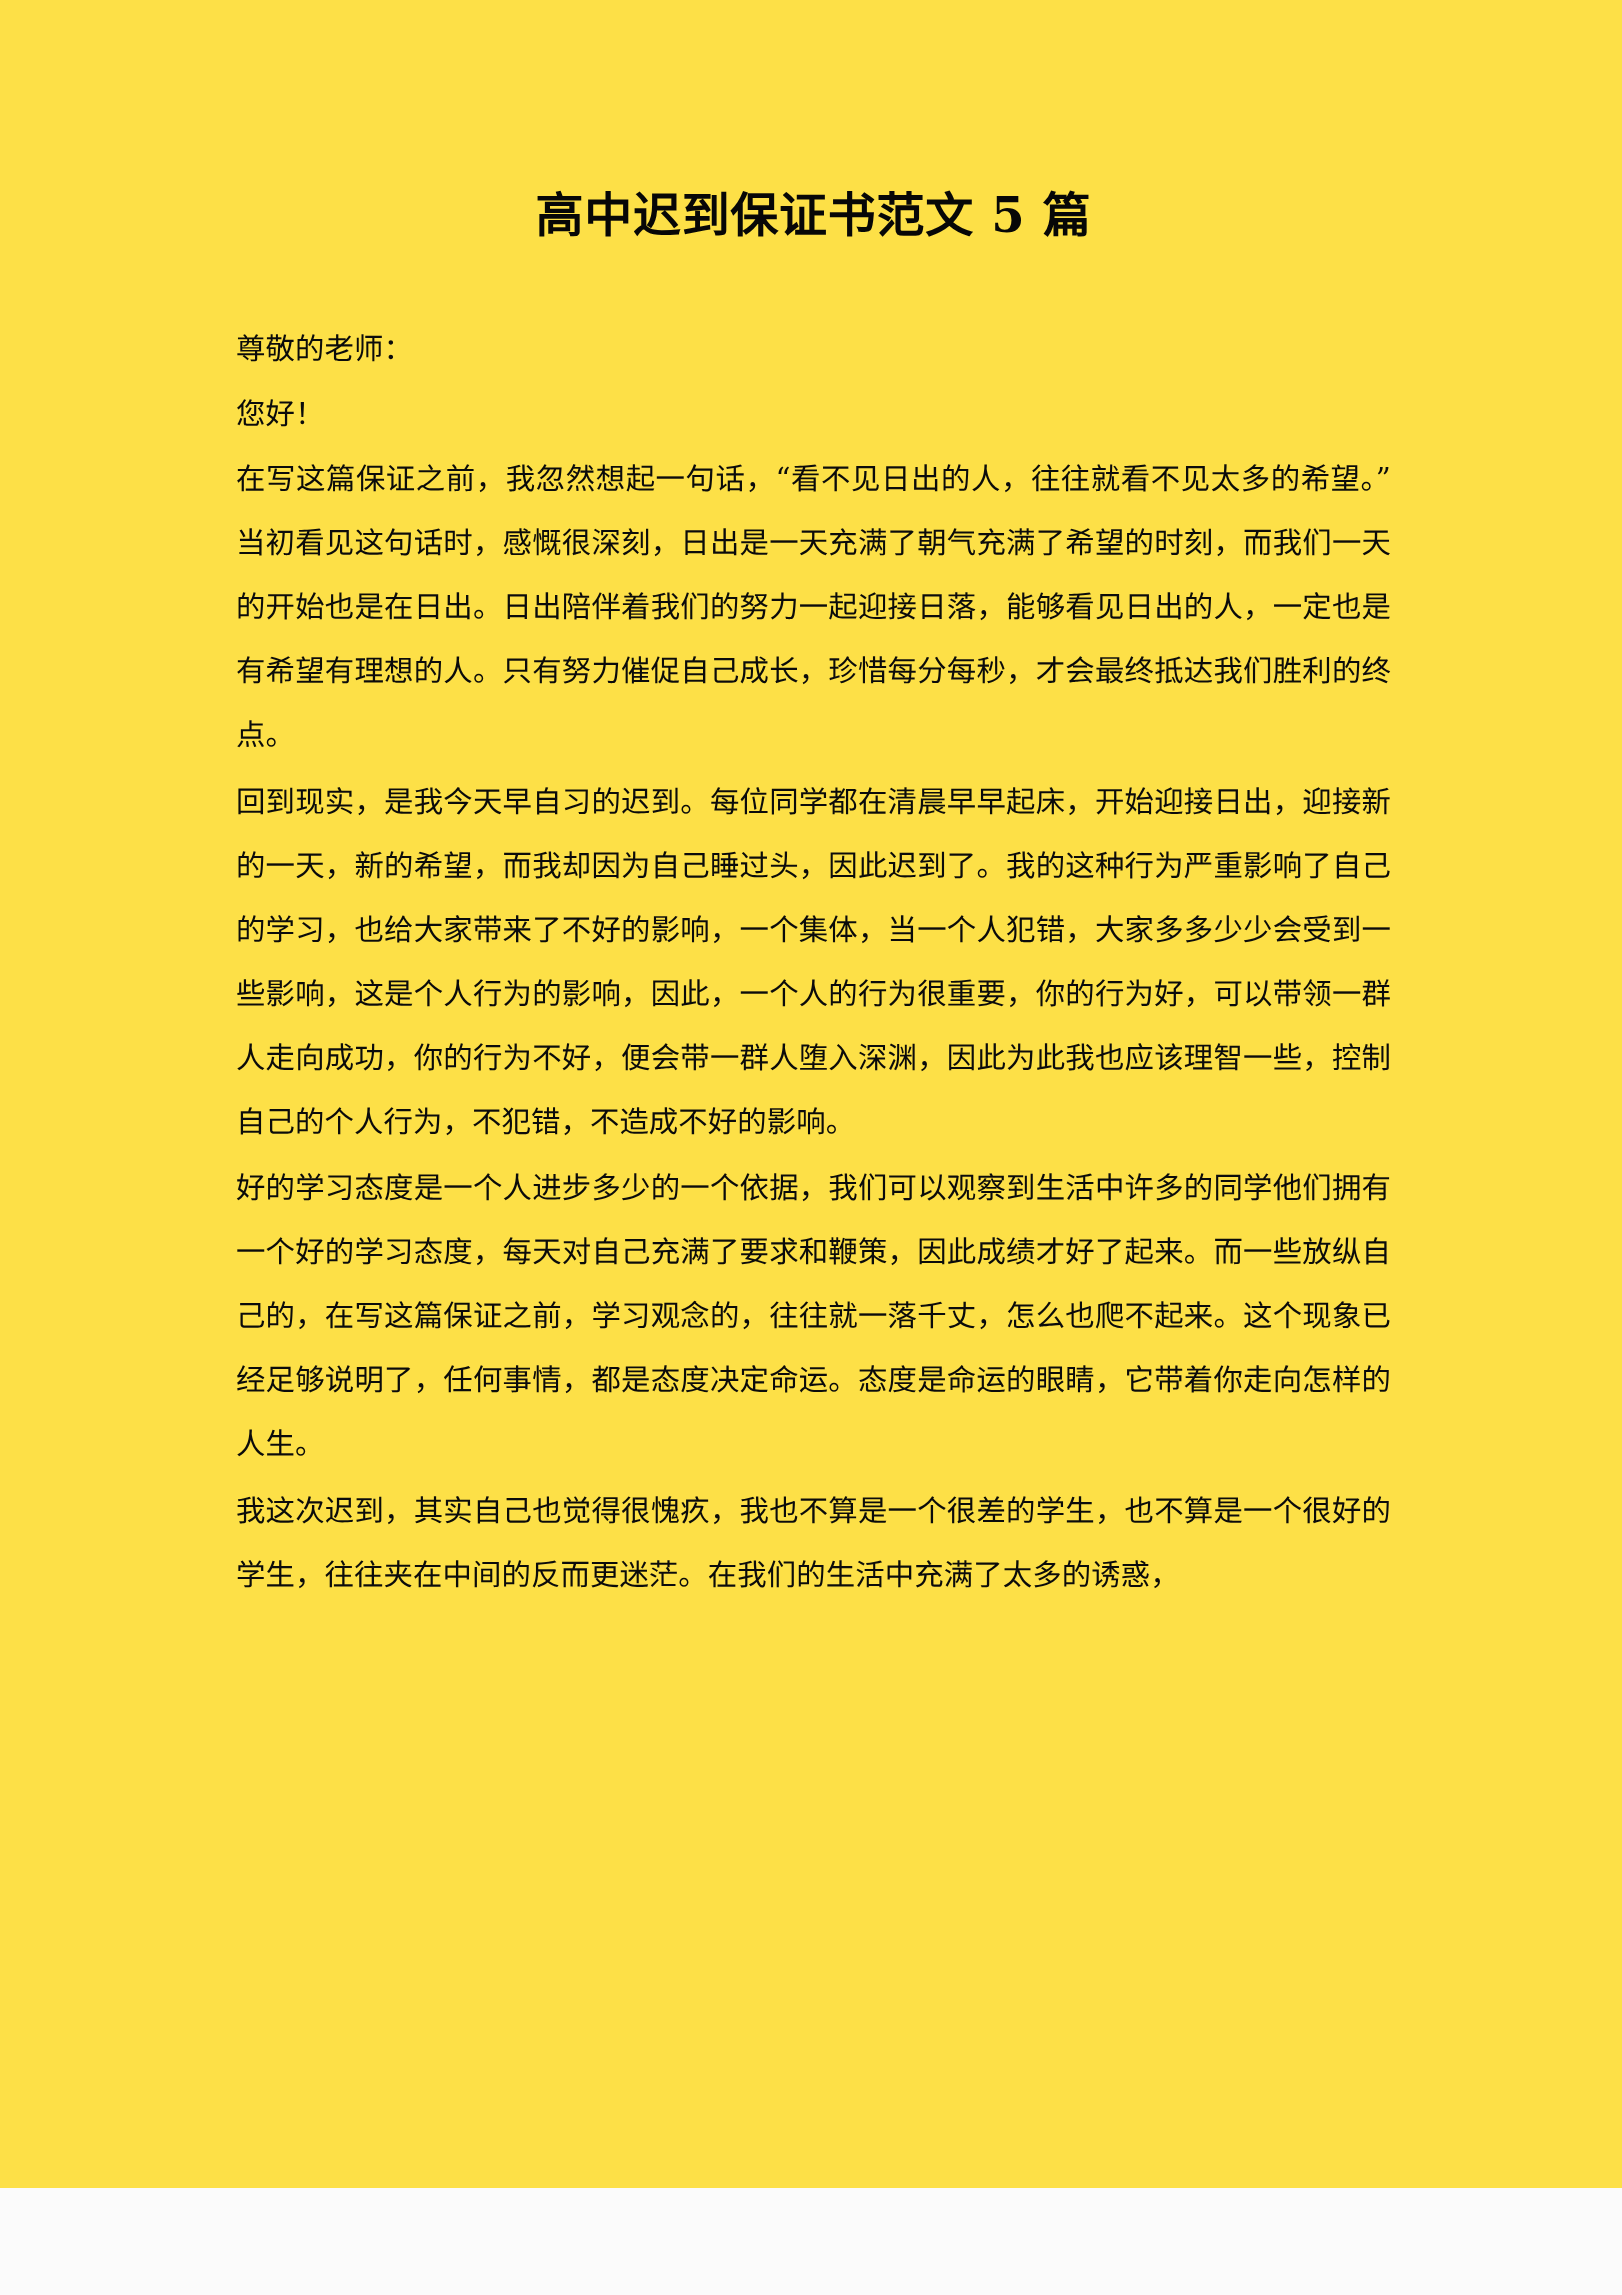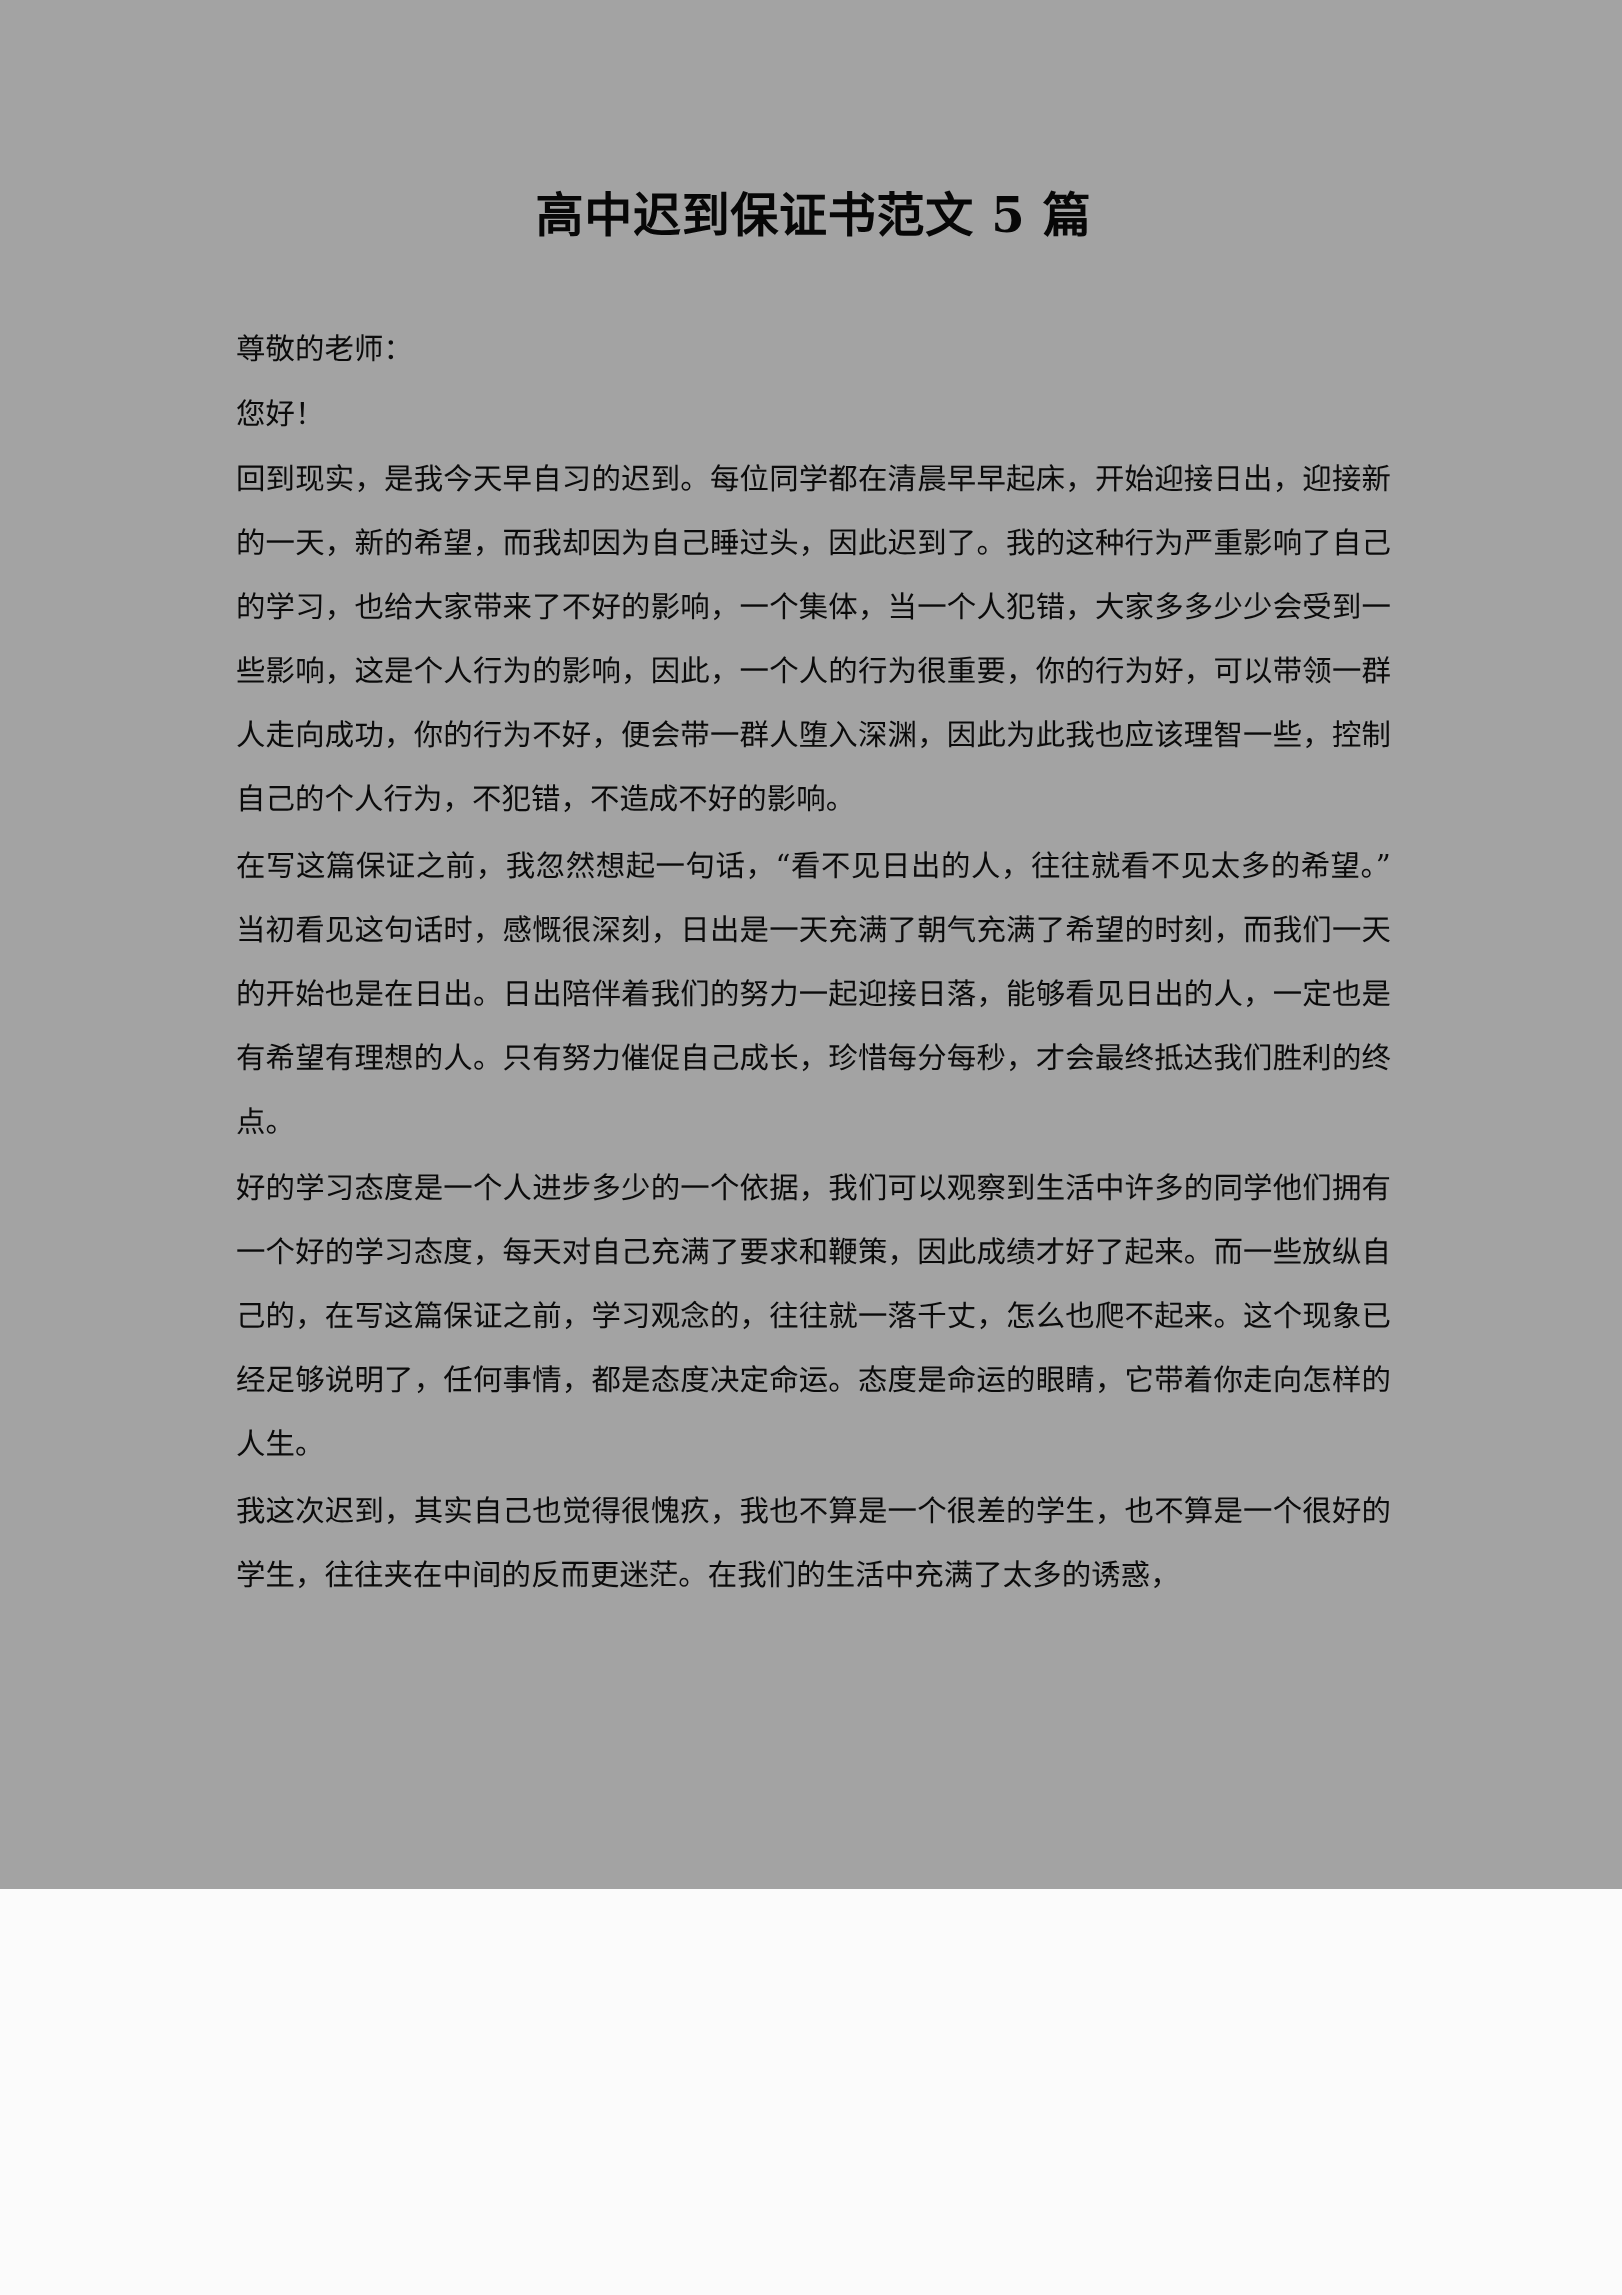--- a/index.html
+++ b/index.html
@@ -12,22 +12,22 @@
     height: 2295px;
     font-family: "DejaVu Serif", "Liberation Serif", serif;
     color: #0b0b0b;
     -webkit-font-smoothing: antialiased;
     overflow: hidden;
   }
   .page {
     position: relative;
     box-sizing: border-box;
     width: 1623px;
-    height: 1889px;
-    background: #a3a3a3;
+    height: 2188px;
+    background: #fde047;
     padding: 0 232px 0 236px;
   }
   .doc-title {
     margin: 0;
     padding-top: 187px;
     text-align: center;
     font-size: 48px;
     font-weight: 700;
     letter-spacing: 0.7px;
     line-height: 1.2;
@@ -61,23 +61,23 @@
 <div class="page">
 
   <h1 class="doc-title">高中迟到保证书范文 5 篇</h1>
 
   <div class="body-block">
 
     <p class="para salutation">尊敬的老师：</p>
 
     <p class="para greeting">您好！</p>
 
+    <p class="para">在写这篇保证之前，我忽然想起一句话，“看不见日出的人，往往就看不见太多的希望。”当初看见这句话时，感慨很深刻，日出是一天充满了朝气充满了希望的时刻，而我们一天的开始也是在日出。日出陪伴着我们的努力一起迎接日落，能够看见日出的人，一定也是有希望有理想的人。只有努力催促自己成长，珍惜每分每秒，才会最终抵达我们胜利的终点。</p>
+
     <p class="para">回到现实，是我今天早自习的迟到。每位同学都在清晨早早起床，开始迎接日出，迎接新的一天，新的希望，而我却因为自己睡过头，因此迟到了。我的这种行为严重影响了自己的学习，也给大家带来了不好的影响，一个集体，当一个人犯错，大家多多少少会受到一些影响，这是个人行为的影响，因此，一个人的行为很重要，你的行为好，可以带领一群人走向成功，你的行为不好，便会带一群人堕入深渊，因此为此我也应该理智一些，控制自己的个人行为，不犯错，不造成不好的影响。</p>
-
-    <p class="para">在写这篇保证之前，我忽然想起一句话，“看不见日出的人，往往就看不见太多的希望。”当初看见这句话时，感慨很深刻，日出是一天充满了朝气充满了希望的时刻，而我们一天的开始也是在日出。日出陪伴着我们的努力一起迎接日落，能够看见日出的人，一定也是有希望有理想的人。只有努力催促自己成长，珍惜每分每秒，才会最终抵达我们胜利的终点。</p>
 
 
     <p class="para">好的学习态度是一个人进步多少的一个依据，我们可以观察到生活中许多的同学他们拥有一个好的学习态度，每天对自己充满了要求和鞭策，因此成绩才好了起来。而一些放纵自己的，在写这篇保证之前，学习观念的，往往就一落千丈，怎么也爬不起来。这个现象已经足够说明了，任何事情，都是态度决定命运。态度是命运的眼睛，它带着你走向怎样的人生。</p>
 
     <p class="para">我这次迟到，其实自己也觉得很愧疚，我也不算是一个很差的学生，也不算是一个很好的学生，往往夹在中间的反而更迷茫。在我们的生活中充满了太多的诱惑，</p>
 
   </div>
 </div>
 
 

